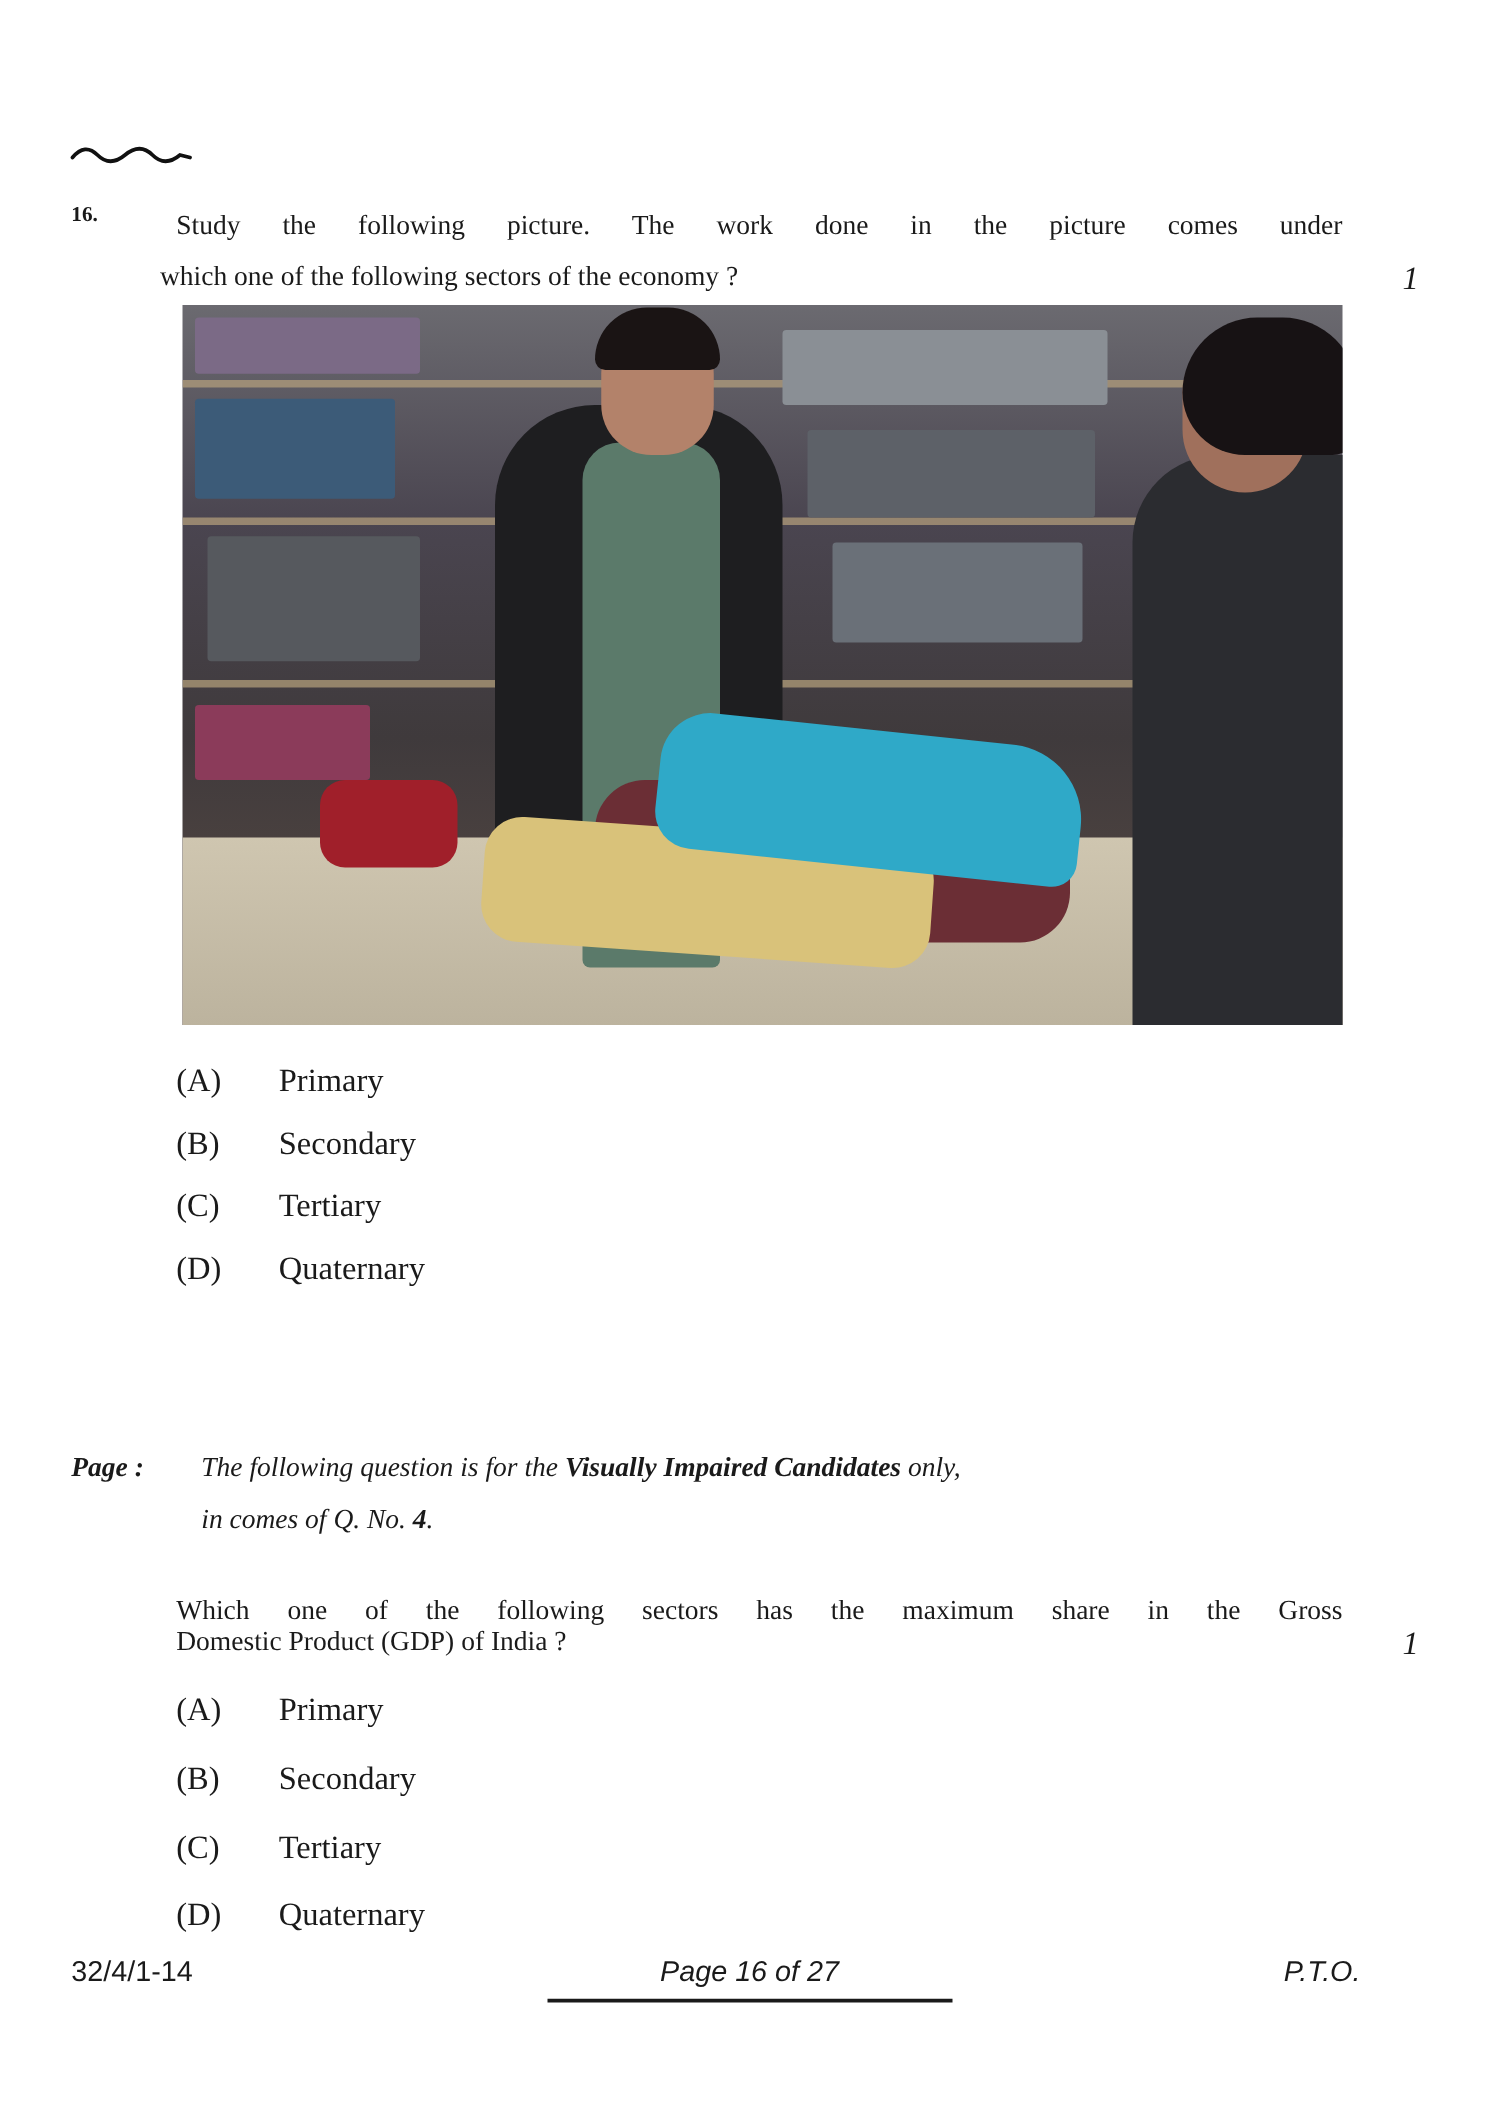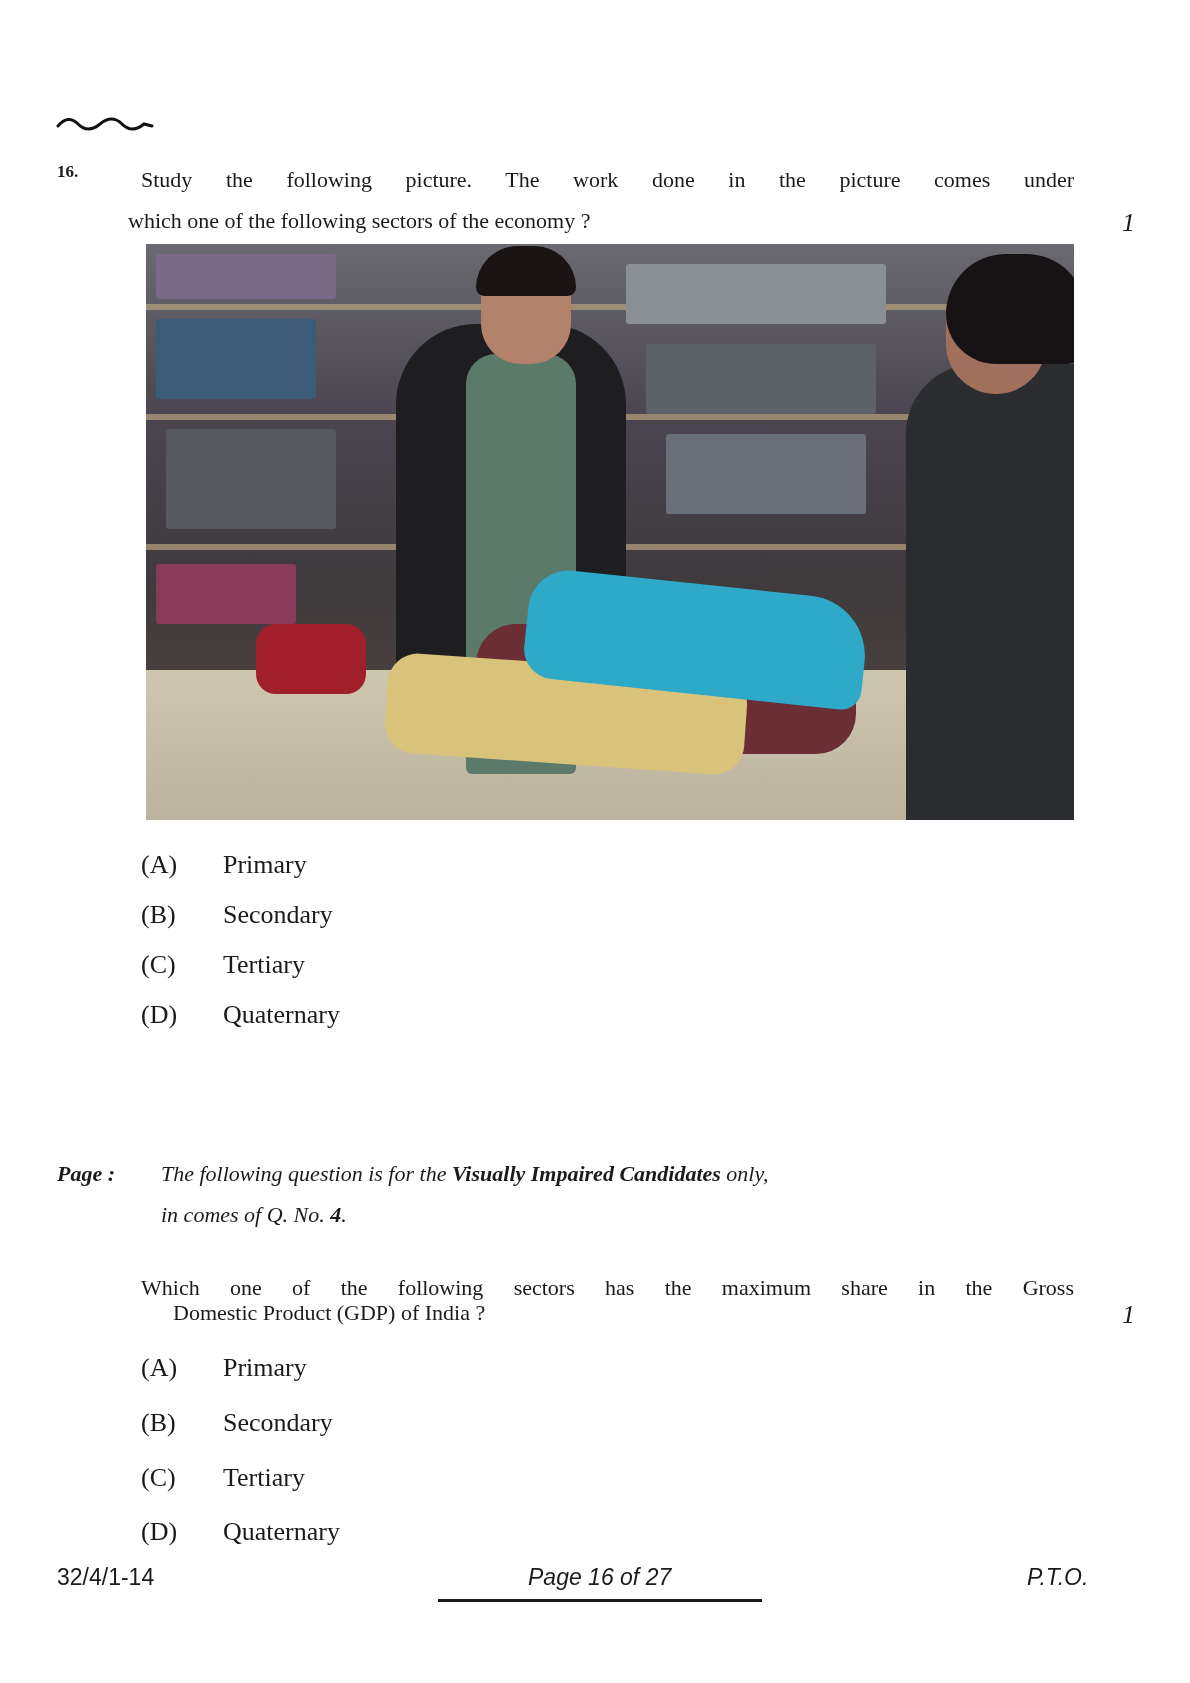--- a/index.html
+++ b/index.html
@@ -103,21 +103,21 @@
   <span>The following question is for the</span>
   <b>Visually Impaired Candidates</b>
   <span>only,</span>
 </div>
 <div class="abs serif txt" style="left:161px; top:1195px; font-style:italic;">
   <span>in comes of Q. No.</span>
   <b>4</b><span>.</span>
 </div>
 
 <div class="abs serif txt justify" style="left:141px; top:1252px; width:933px;margin-top:16px;">Which one of the following sectors has the maximum share in the Gross</div>
-<div class="abs serif txt" style="left:141px; top:1293px;margin-left:32px;">Domestic Product (GDP) of India ?</div>
+<div class="abs serif txt" style="left:141px; top:1293px;">Domestic Product (GDP) of India ?</div>
 <div class="abs serif marks" style="left:1122px; top:1300px;">1</div>
 
 <div class="abs serif opt-letter" style="left:141px; top:1353px;">(A)</div>
 <div class="abs serif opt-text" style="left:223px; top:1353px;">Primary</div>
 <div class="abs serif opt-letter" style="left:141px; top:1408px;">(B)</div>
 <div class="abs serif opt-text" style="left:223px; top:1408px;">Secondary</div>
 <div class="abs serif opt-letter" style="left:141px; top:1463px;">(C)</div>
 <div class="abs serif opt-text" style="left:223px; top:1463px;">Tertiary</div>
 <div class="abs serif opt-letter" style="left:141px; top:1517px;">(D)</div>
 <div class="abs serif opt-text" style="left:223px; top:1517px;">Quaternary</div>

